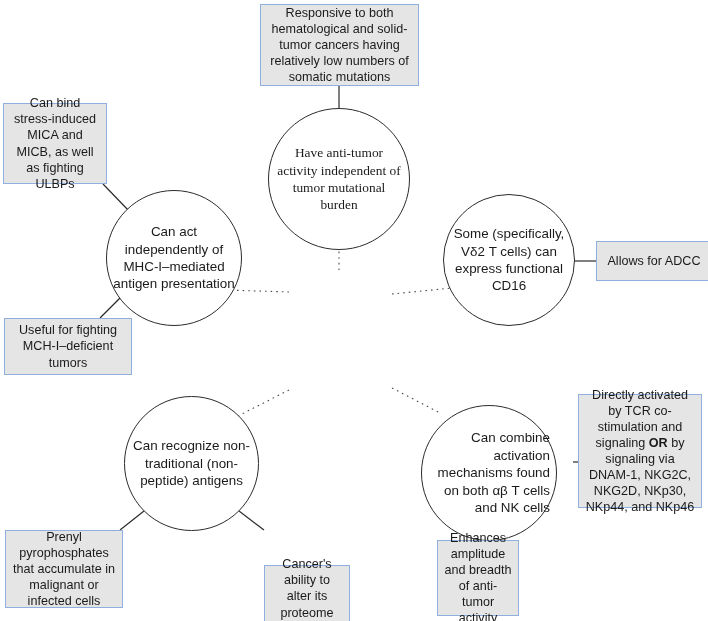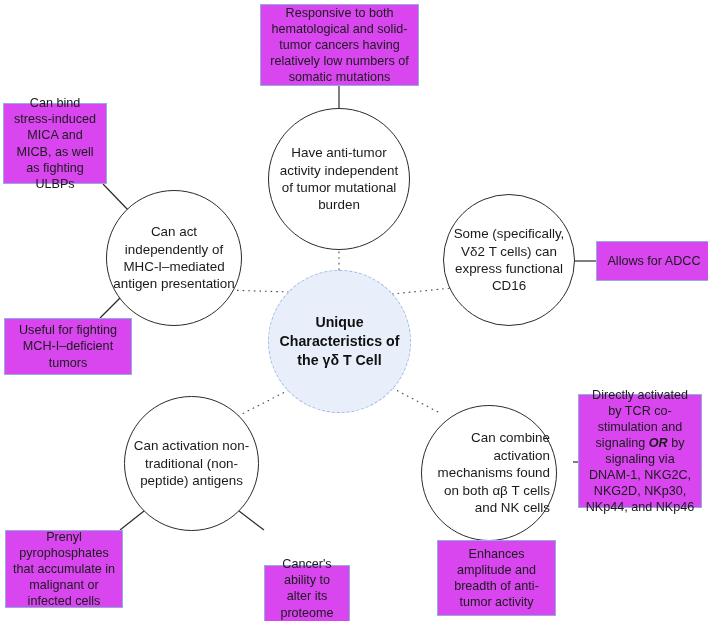--- a/index.html
+++ b/index.html
@@ -47,29 +47,28 @@
     border: 1.8px dashed #9dbbe6;
     border-radius: 50%;
     background: #e8effa;
     font-weight: bold;
     font-size: 14.2px;
     line-height: 1.33;
     color: #101010;
   }
   .box {
     border: 1px solid #8fb0df;
-    background: #d946ef;
+    background: #e5e5e5;
     font-size: 12.6px;
     line-height: 1.28;
     color: #1a1a1a;
     padding: 5px 6px;
   }
   .box b {
     font-weight: bold;
-    font-style: italic;
   }
 </style>
 </head>
 <body>
 
 <div id="canvas">
 
   <svg id="wires" viewBox="0 0 708 621">
 
     <line x1="289" y1="292" x2="226" y2="290" stroke="#4a4a4a" stroke-width="1.1" stroke-dasharray="1.6 4"></line>
@@ -81,38 +80,35 @@
     <line x1="130" y1="212" x2="103" y2="184" stroke="#2b2b2b" stroke-width="1.2"></line>
     <line x1="129" y1="289" x2="100" y2="318" stroke="#2b2b2b" stroke-width="1.2"></line>
     <line x1="339" y1="113" x2="339" y2="86" stroke="#2b2b2b" stroke-width="1.2"></line>
     <line x1="574" y1="261" x2="596" y2="261" stroke="#2b2b2b" stroke-width="1.2"></line>
     <line x1="144" y1="511" x2="120" y2="530" stroke="#2b2b2b" stroke-width="1.2"></line>
     <line x1="239" y1="511" x2="264" y2="530" stroke="#2b2b2b" stroke-width="1.2"></line>
     <line x1="573" y1="462" x2="578" y2="462" stroke="#2b2b2b" stroke-width="1.2"></line>
     <line x1="489" y1="528" x2="489" y2="540" stroke="#2b2b2b" stroke-width="1.2"></line>
   </svg>
 
-  <div class="node hub" style="left:268px; top:270px; width:143px; height:143px;">
-    <span>Unique Characteristics of the γδ T Cell</span>
-  </div>
 
   <div class="node circle" style="left:106px; top:190px; width:136px; height:136px;">
     <span>Can act independently of MHC-I–mediated antigen presentation</span>
   </div>
 
-  <div class="node circle" style="left:268px; top:108px; width:142px; height:142px;">
+  <div class="node circle" style="left:268px; top:108px; width:142px; height:142px;font-family:Liberation Serif, serif;">
     <span>Have anti-tumor activity independent of tumor mutational burden</span>
   </div>
 
   <div class="node circle" style="left:443px; top:194px; width:132px; height:132px;">
     <span>Some (specifically, Vδ2 T cells) can express functional CD16</span>
   </div>
 
   <div class="node circle" style="left:124px; top:396px; width:135px; height:135px;">
-    <span>Can activation non-traditional (non-peptide) antigens</span>
+    <span>Can recognize non-traditional (non-peptide) antigens</span>
   </div>
 
   <div class="node circle" style="left:421px; top:405px; width:136px; height:136px;text-align:right;">
     <span>Can combine activation mechanisms found on both αβ T cells and NK cells</span>
   </div>
 
   <div class="node box" style="left:3px; top:103px; width:104px; height:81px;">
     <span>Can bind stress-induced MICA and MICB, as well as fighting ULBPs</span>
   </div>
 
@@ -133,17 +129,17 @@
   </div>
 
   <div class="node box" style="left:264px; top:521px; width:86px; height:79px;margin-top:44px;">
     <span>Cancer's ability to alter its proteome becomes irrelevant</span>
   </div>
 
   <div class="node box" style="left:578px; top:394px; width:124px; height:114px;">
     <span><span>Directly activated by TCR co-stimulation and signaling </span><b>OR</b><span> by signaling via DNAM-1, NKG2C, NKG2D, NKp30, NKp44, and NKp46</span></span>
   </div>
 
-  <div class="node box" style="left:437px; top:540px; width:119px; height:76px;">
+  <div class="node box" style="left:437px; top:540px; width:82px; height:76px;">
     <span>Enhances amplitude and breadth of anti-tumor activity</span>
   </div>
 
 </div>
 
 </body></html>

